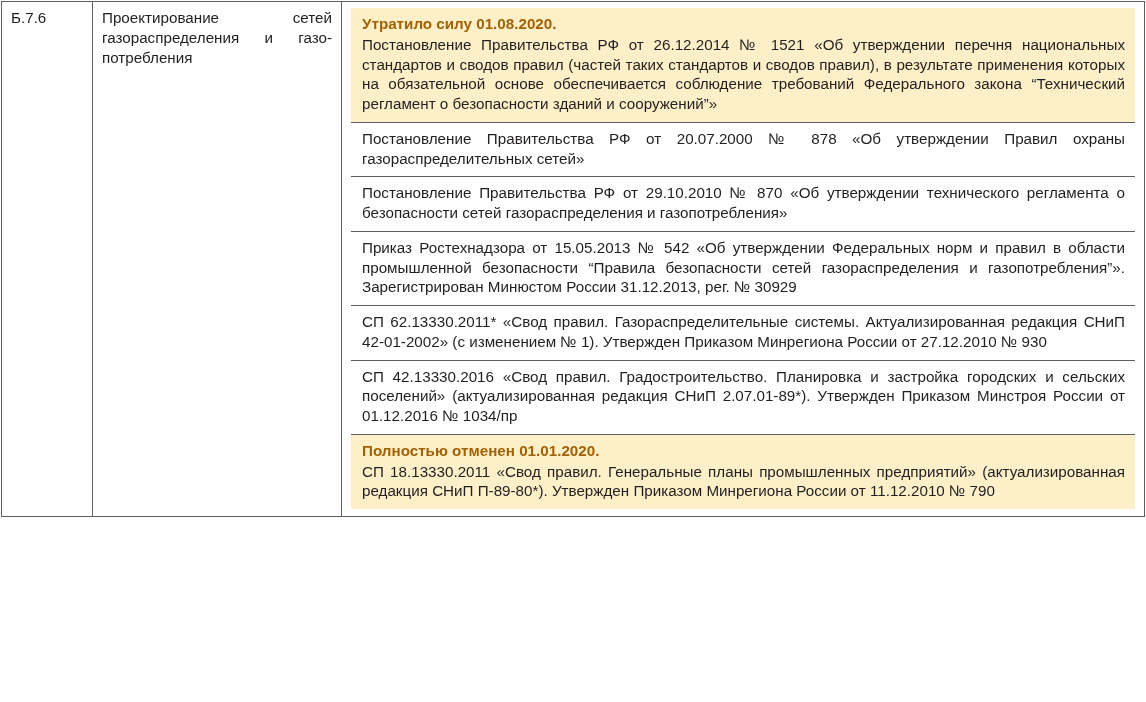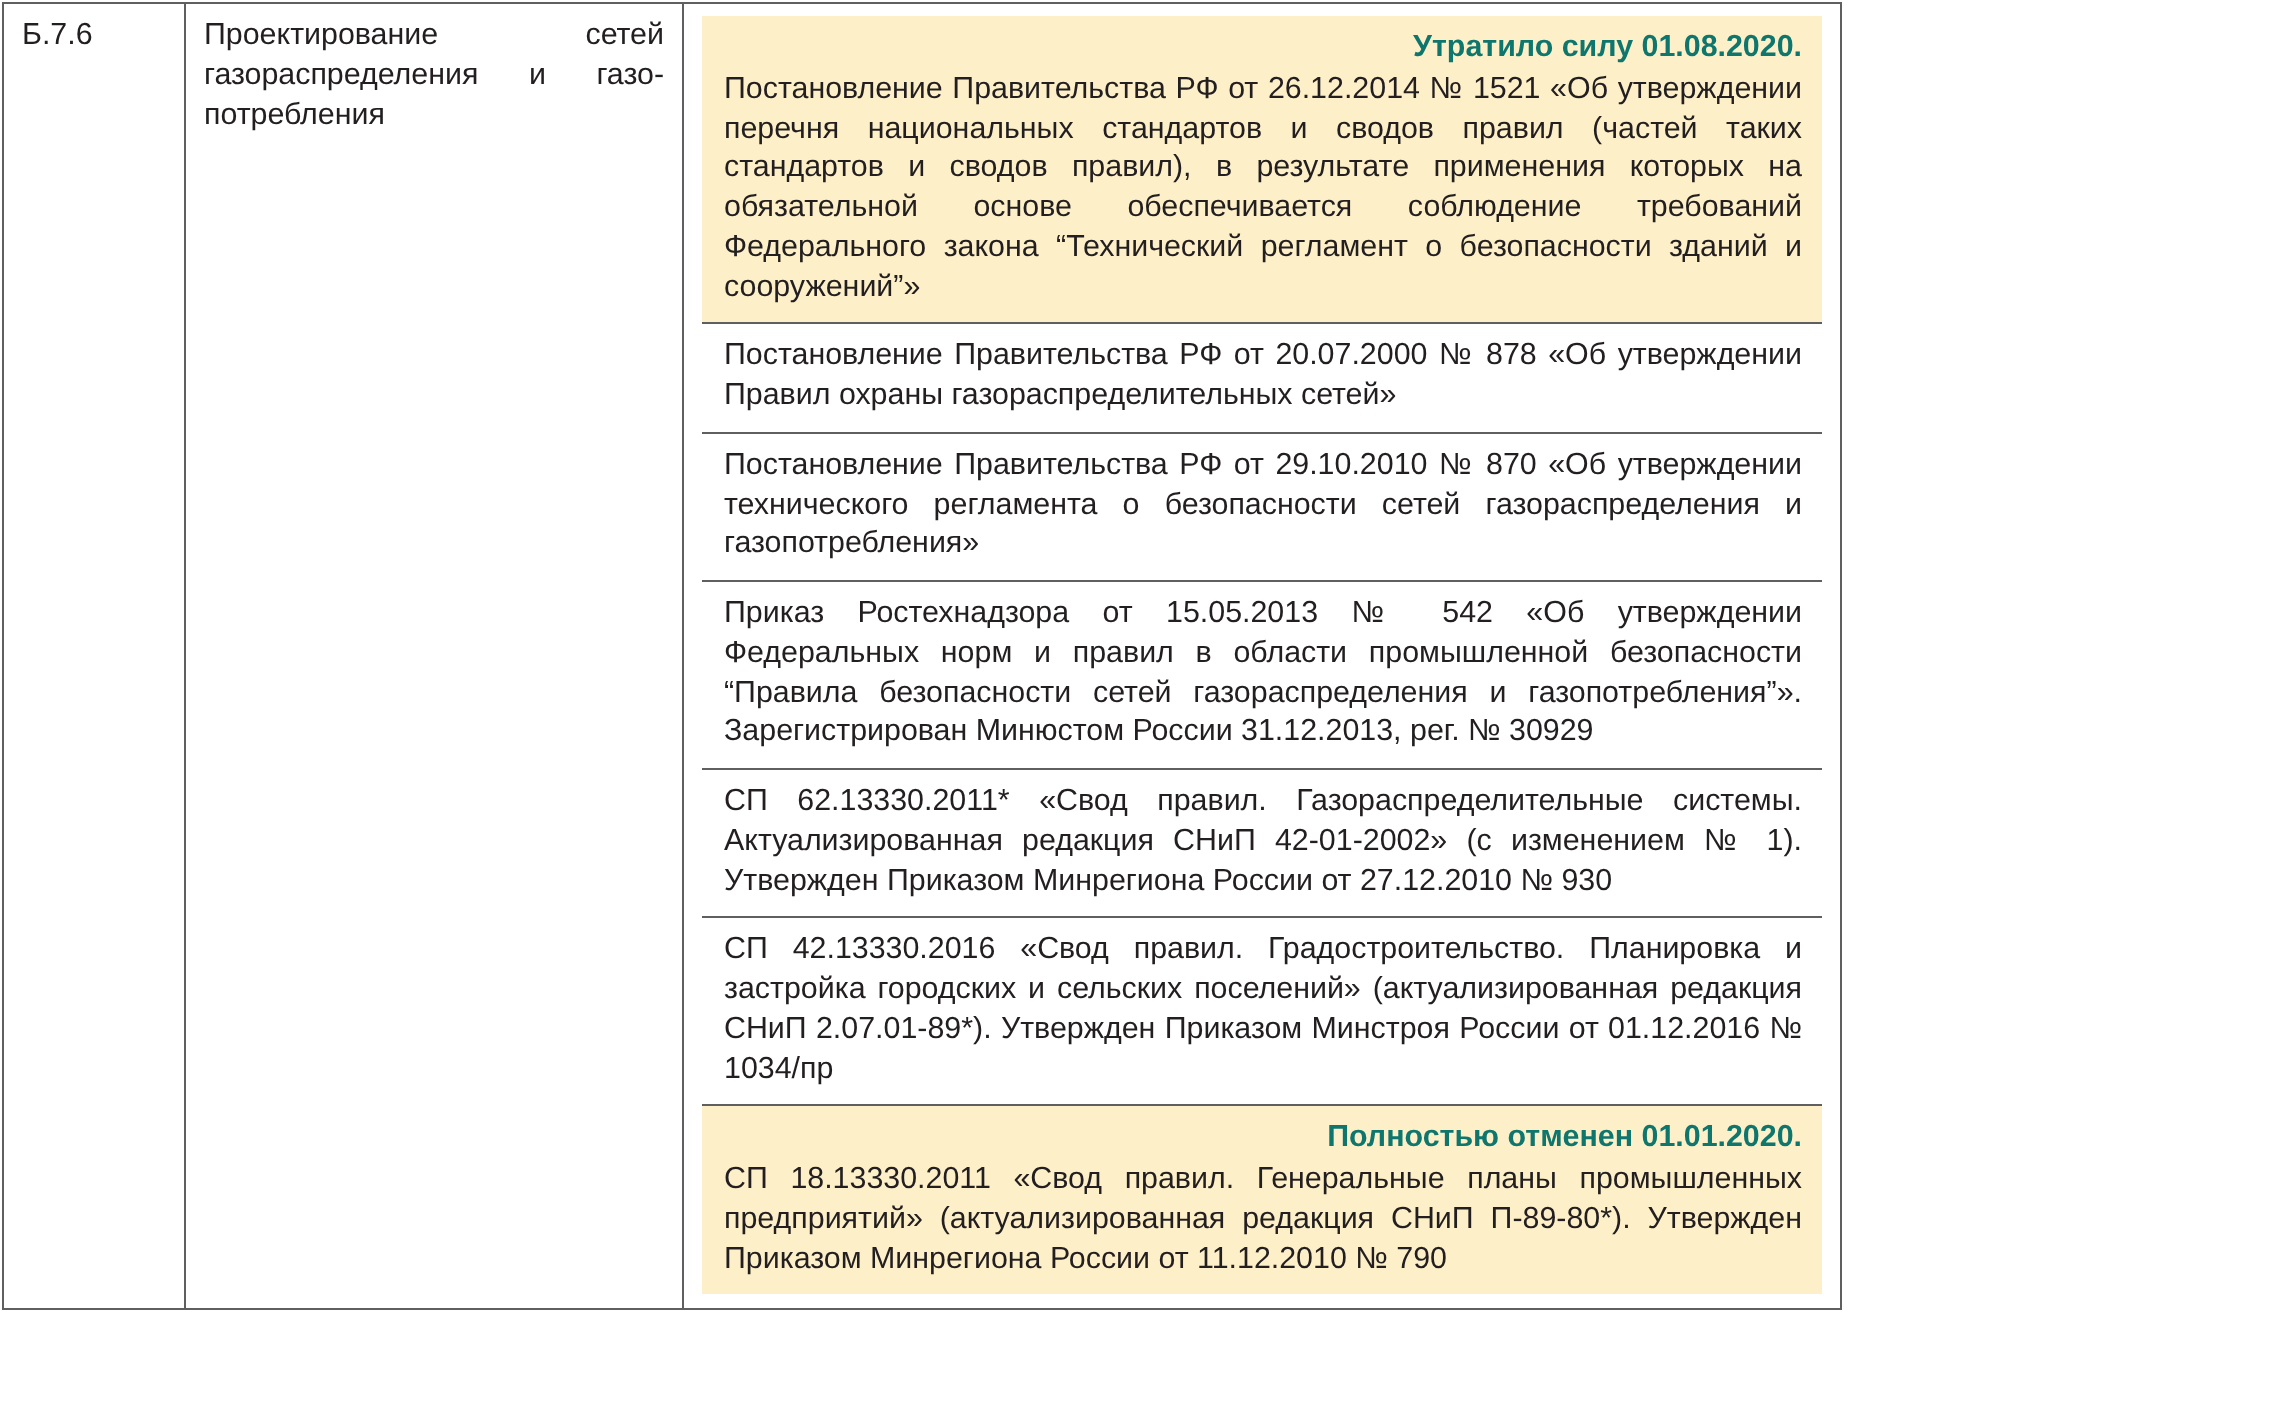--- a/index.html
+++ b/index.html
@@ -14,21 +14,21 @@
   .page {
     position: relative;
     width: 1146px;
     height: 702px;
     box-sizing: border-box;
     overflow: hidden;
   }
   table.reg-table {
     border-collapse: collapse;
     table-layout: fixed;
-    width: 920px;
+    width: 1144px;
     margin: 1px 0 0 1px;
     border-radius: 21px;
   }
   table.reg-table td {
     border: 1px solid #5f5f5f;
     vertical-align: top;
     padding: 6px 9px 7px 9px;
     font-size: 15.2px;
     line-height: 1.30;
     color: #231f20;
@@ -57,24 +57,23 @@
     box-sizing: border-box;
   }
   .doc-item:last-child {
     border-bottom: none;
   }
   .doc-item.highlight {
     background: #fdf0c8;
   }
   .doc-note {
     display: block;
-    color: #0f766e;
+    color: #a16207;
     font-weight: bold;
     margin-bottom: 1px;
-    text-align: right;
   }
   .doc-text {
     display: block;
     text-align: justify;
     text-justify: inter-word;
     hyphens: manual;
   }
   .code-text, .title-text {
     display: block;
   }

